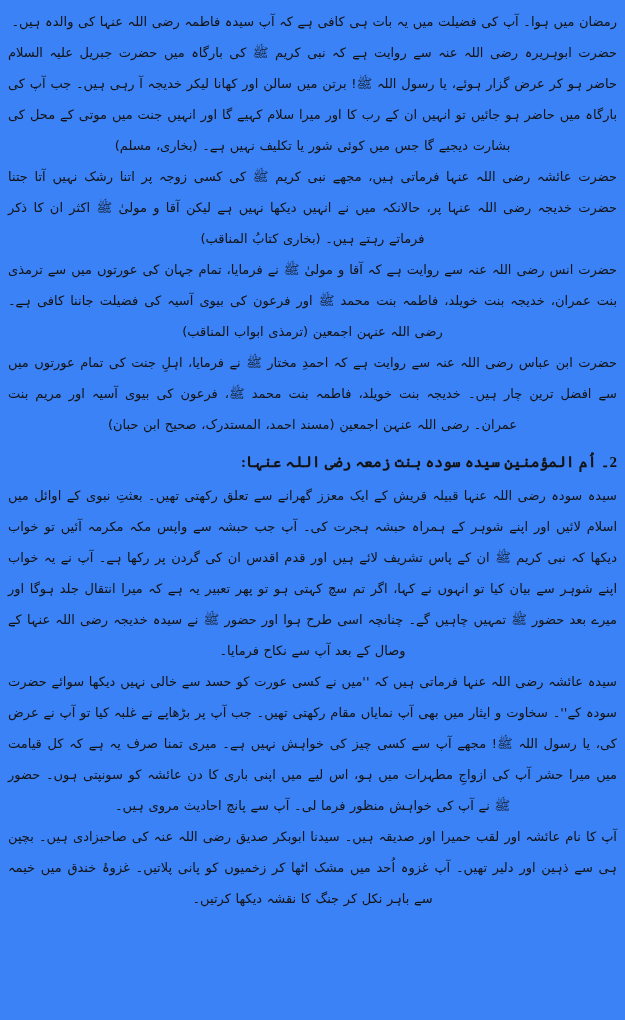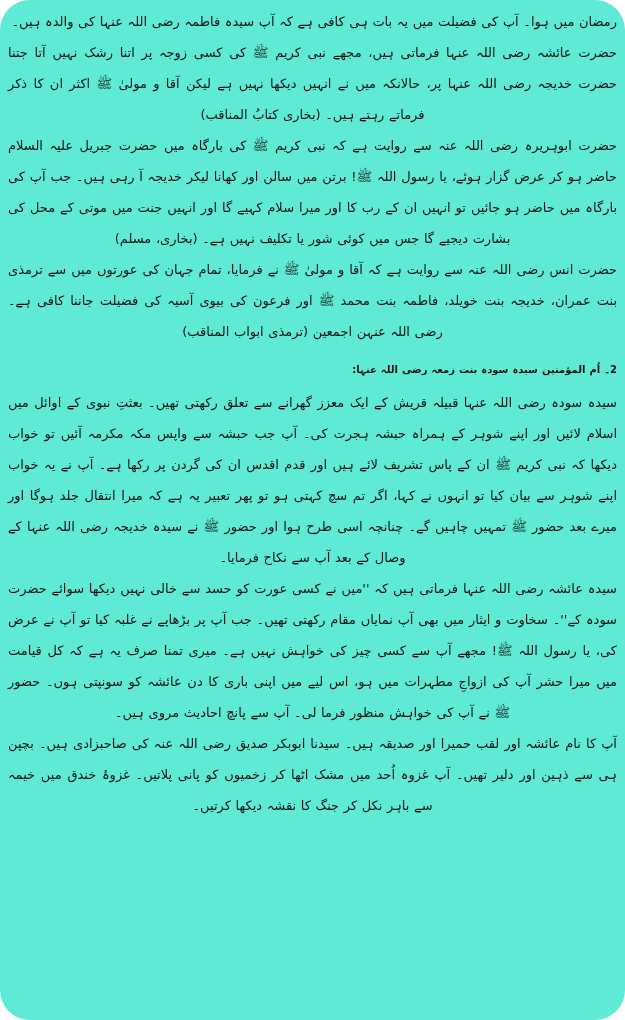--- a/index.html
+++ b/index.html
@@ -32,33 +32,35 @@
     text-align: justify;
     text-align-last: center;
     margin: 0;
   }
   .block.p.runon {
     
     text-align-last: right;
   }
   .block.h {
     font-weight: bold;
-    font-size: 10px;
+    font-size: 15px;
     text-align: right;
     text-align-last: right;
     margin: 7px 0 2px 0;
+    font-family: Liberation Serif, serif;
   }
 </style>
 </head>
 <body>
 
-<div class="page" style="background: #5eead4; color: rgb(19, 19, 19); border-radius: 30px;">
+<div class="page" style="background: #3b82f6; color: rgb(19, 19, 19);">
   <div>
       <div class="block p runon">رمضان میں ہوا۔ آپ کی فضیلت میں یہ بات ہی کافی ہے کہ آپ سیدہ فاطمہ رضی اللہ عنہا کی والدہ ہیں۔</div>
+      <div class="block p">حضرت ابوہریرہ رضی اللہ عنہ سے روایت ہے کہ نبی کریم ﷺ کی بارگاہ میں حضرت جبریل علیہ السلام حاضر ہو کر عرض گزار ہوئے، یا رسول اللہ ﷺ! برتن میں سالن اور کھانا لیکر خدیجہ آ رہی ہیں۔ جب آپ کی بارگاہ میں حاضر ہو جائیں تو انہیں ان کے رب کا اور میرا سلام کہیے گا اور انہیں جنت میں موتی کے محل کی بشارت دیجیے گا جس میں کوئی شور یا تکلیف نہیں ہے۔ (بخاری، مسلم)</div>
       <div class="block p">حضرت عائشہ رضی اللہ عنہا فرماتی ہیں، مجھے نبی کریم ﷺ کی کسی زوجہ پر اتنا رشک نہیں آتا جتنا حضرت خدیجہ رضی اللہ عنہا پر، حالانکہ میں نے انہیں دیکھا نہیں ہے لیکن آقا و مولیٰ ﷺ اکثر ان کا ذکر فرماتے رہتے ہیں۔ (بخاری کتابُ المناقب)</div>
-      <div class="block p">حضرت ابوہریرہ رضی اللہ عنہ سے روایت ہے کہ نبی کریم ﷺ کی بارگاہ میں حضرت جبریل علیہ السلام حاضر ہو کر عرض گزار ہوئے، یا رسول اللہ ﷺ! برتن میں سالن اور کھانا لیکر خدیجہ آ رہی ہیں۔ جب آپ کی بارگاہ میں حاضر ہو جائیں تو انہیں ان کے رب کا اور میرا سلام کہیے گا اور انہیں جنت میں موتی کے محل کی بشارت دیجیے گا جس میں کوئی شور یا تکلیف نہیں ہے۔ (بخاری، مسلم)</div>
       <div class="block p">حضرت انس رضی اللہ عنہ سے روایت ہے کہ آقا و مولیٰ ﷺ نے فرمایا، تمام جہان کی عورتوں میں سے ترمذی بنت عمران، خدیجہ بنت خویلد، فاطمہ بنت محمد ﷺ اور فرعون کی بیوی آسیہ کی فضیلت جاننا کافی ہے۔ رضی اللہ عنہن اجمعین (ترمذی ابواب المناقب)</div>
+      <div class="block p">حضرت ابن عباس رضی اللہ عنہ سے روایت ہے کہ احمدِ مختار ﷺ نے فرمایا، اہلِ جنت کی تمام عورتوں میں سے افضل ترین چار ہیں۔ خدیجہ بنت خویلد، فاطمہ بنت محمد ﷺ، فرعون کی بیوی آسیہ اور مریم بنت عمران۔ رضی اللہ عنہن اجمعین (مسند احمد، المستدرک، صحیح ابن حبان)</div>
       <div class="block h">2۔ اُم المؤمنین سیدہ سودہ بنت زمعہ رضی اللہ عنہا:</div>
       <div class="block p">سیدہ سودہ رضی اللہ عنہا قبیلہ قریش کے ایک معزز گھرانے سے تعلق رکھتی تھیں۔ بعثتِ نبوی کے اوائل میں اسلام لائیں اور اپنے شوہر کے ہمراہ حبشہ ہجرت کی۔ آپ جب حبشہ سے واپس مکہ مکرمہ آئیں تو خواب دیکھا کہ نبی کریم ﷺ ان کے پاس تشریف لائے ہیں اور قدم اقدس ان کی گردن پر رکھا ہے۔ آپ نے یہ خواب اپنے شوہر سے بیان کیا تو انہوں نے کہا، اگر تم سچ کہتی ہو تو پھر تعبیر یہ ہے کہ میرا انتقال جلد ہوگا اور میرے بعد حضور ﷺ تمہیں چاہیں گے۔ چنانچہ اسی طرح ہوا اور حضور ﷺ نے سیدہ خدیجہ رضی اللہ عنہا کے وصال کے بعد آپ سے نکاح فرمایا۔</div>
       <div class="block p">سیدہ عائشہ رضی اللہ عنہا فرماتی ہیں کہ ''میں نے کسی عورت کو حسد سے خالی نہیں دیکھا سوائے حضرت سودہ کے''۔ سخاوت و ایثار میں بھی آپ نمایاں مقام رکھتی تھیں۔ جب آپ پر بڑھاپے نے غلبہ کیا تو آپ نے عرض کی، یا رسول اللہ ﷺ! مجھے آپ سے کسی چیز کی خواہش نہیں ہے۔ میری تمنا صرف یہ ہے کہ کل قیامت میں میرا حشر آپ کی ازواجِ مطہرات میں ہو، اس لیے میں اپنی باری کا دن عائشہ کو سونپتی ہوں۔ حضور ﷺ نے آپ کی خواہش منظور فرما لی۔ آپ سے پانچ احادیث مروی ہیں۔</div>
       <div class="block p">آپ کا نام عائشہ اور لقب حمیرا اور صدیقہ ہیں۔ سیدنا ابوبکر صدیق رضی اللہ عنہ کی صاحبزادی ہیں۔ بچپن ہی سے ذہین اور دلیر تھیں۔ آپ غزوہ اُحد میں مشک اٹھا کر زخمیوں کو پانی پلاتیں۔ غزوۂ خندق میں خیمہ سے باہر نکل کر جنگ کا نقشہ دیکھا کرتیں۔</div>
     </div>
 </div>
 
 </body></html>

